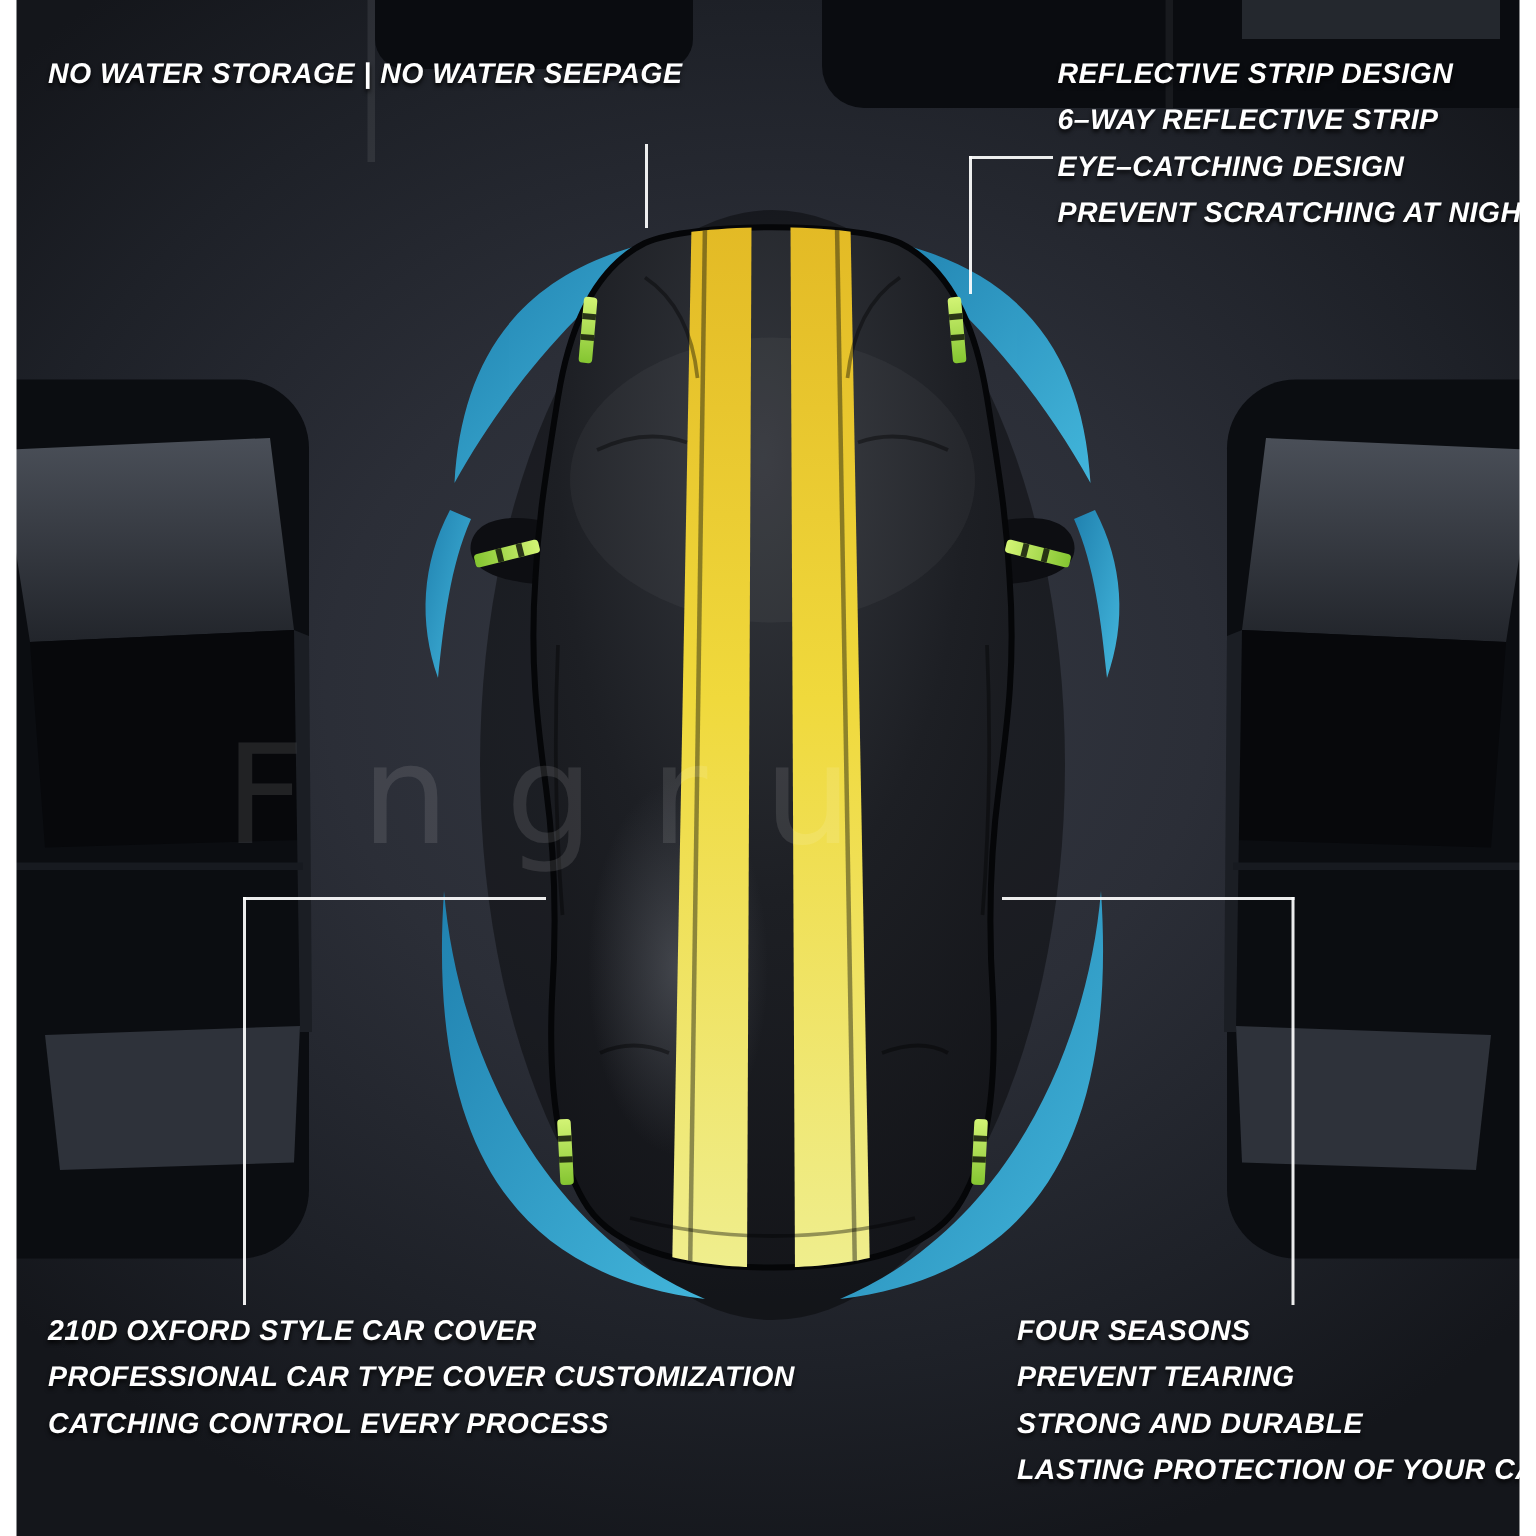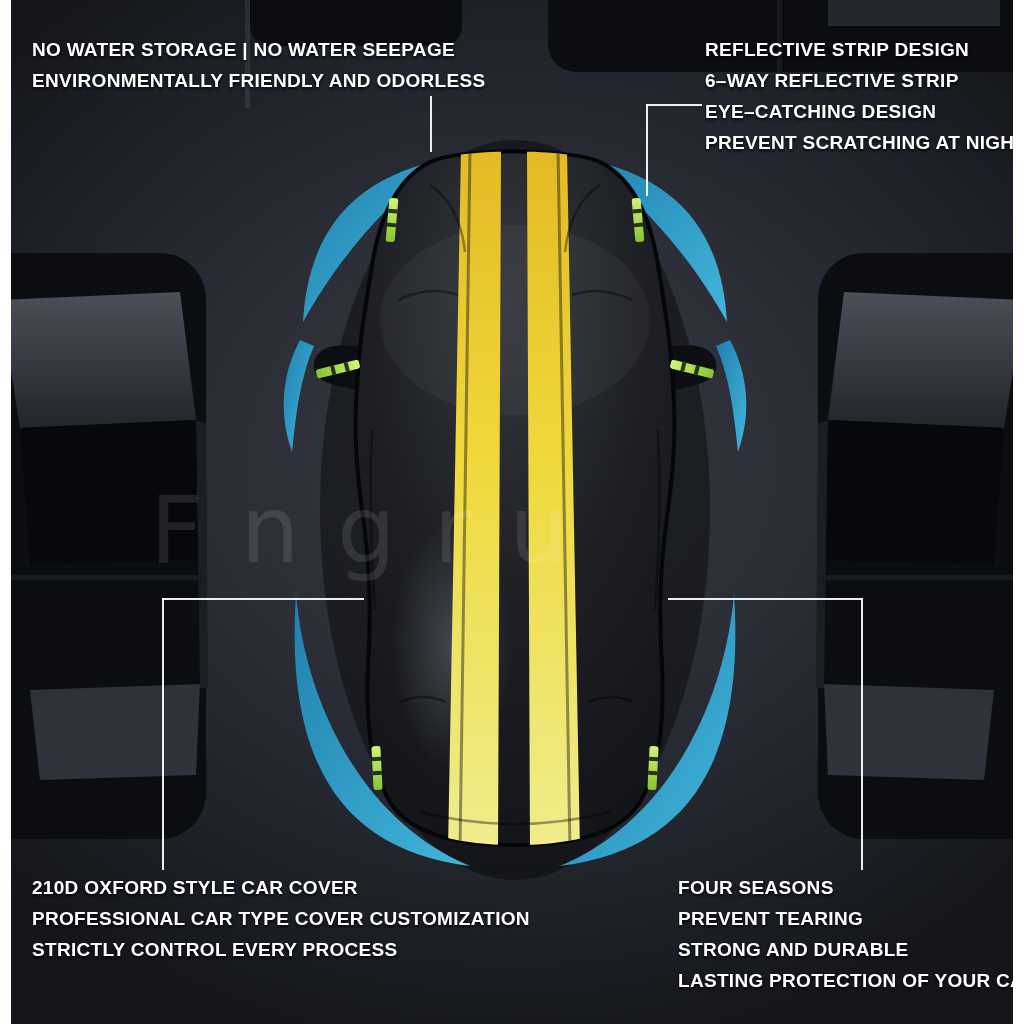--- a/index.html
+++ b/index.html
@@ -12,21 +12,21 @@
   .edge-bar.left{left:0;}
   .edge-bar.right{right:0;}
   .scene{position:absolute;left:0;top:0;width:1024px;height:1024px;}
   .callout-line{position:absolute;background:rgba(255,255,255,0.92);}
   .callout-line.v{width:2px;}
   .callout-line.h{height:2px;}
   .callout-text{
     position:absolute;color:#ffffff;font-weight:700;font-size:19px;line-height:31px;
     letter-spacing:0.3px;text-shadow:0 2px 3px rgba(0,0,0,0.85);white-space:nowrap;
   }
-  .callout-text div{white-space:nowrap;}
+  .callout-text div{white-space:nowrap;font-style:italic;}
 </style>
 </head>
 <body>
 
 <div id="stage">
 
   <svg class="scene" viewBox="0 0 1024 1024">
     <defs>
       <radialGradient id="coverGrad" cx="0.48" cy="0.22" r="0.95">
         <stop offset="0" stop-color="#34373d"></stop>
@@ -132,34 +132,33 @@
   <div class="callout-line v" style="left:430px;top:96px;height:56px;"></div>
   <div class="callout-line h" style="left:646px;top:104px;width:56px;"></div>
   <div class="callout-line v" style="left:646px;top:104px;height:92px;"></div>
   <div class="callout-line v" style="left:162px;top:598px;height:272px;"></div>
   <div class="callout-line h" style="left:162px;top:598px;width:202px;"></div>
   <div class="callout-line v" style="left:861px;top:598px;height:272px;"></div>
   <div class="callout-line h" style="left:668px;top:598px;width:195px;"></div>
 
   <div class="callout-text" style="left:32px;top:34px;">
     <div>NO WATER STORAGE | NO WATER SEEPAGE</div>
-    <div>ENVIRONMENTALLY FRIENDLY AND ODORLESS</div>
   </div>
 
   <div class="callout-text" style="left:705px;top:34px;">
     <div>REFLECTIVE STRIP DESIGN</div>
     <div>6–WAY REFLECTIVE STRIP</div>
     <div>EYE–CATCHING DESIGN</div>
     <div>PREVENT SCRATCHING AT NIGHT</div>
   </div>
 
   <div class="callout-text" style="left:32px;top:872px;">
     <div>210D OXFORD STYLE CAR COVER</div>
     <div>PROFESSIONAL CAR TYPE COVER CUSTOMIZATION</div>
-    <div>STRICTLY CONTROL EVERY PROCESS</div>
+    <div>CATCHING CONTROL EVERY PROCESS</div>
   </div>
 
   <div class="callout-text" style="left:678px;top:872px;">
     <div>FOUR SEASONS</div>
     <div>PREVENT TEARING</div>
     <div>STRONG AND DURABLE</div>
     <div>LASTING PROTECTION OF YOUR CAR</div>
   </div>
 
   <div class="edge-bar left"></div>

